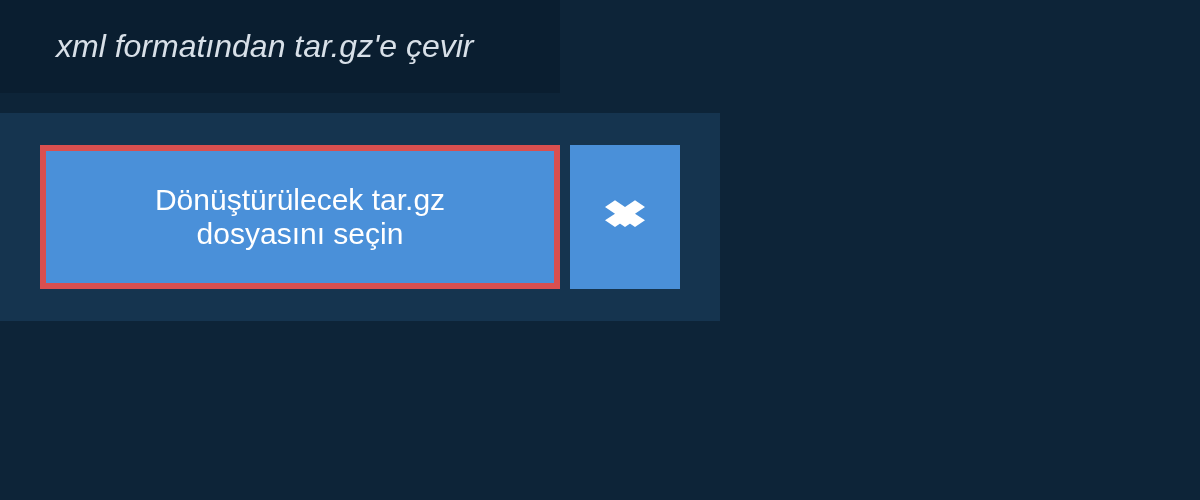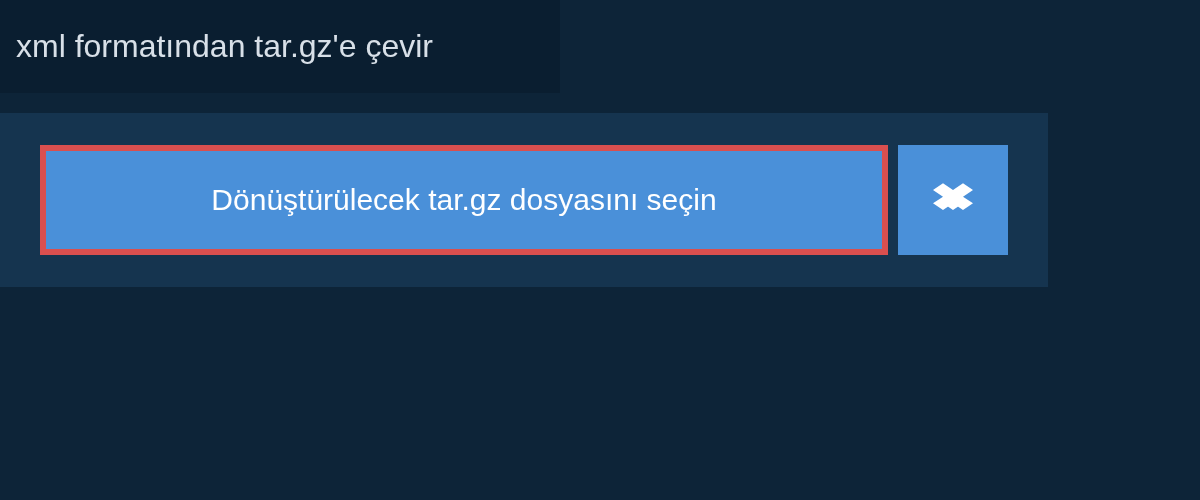--- a/index.html
+++ b/index.html
@@ -9,34 +9,35 @@
     }
     body {
       width: 1200px;
       height: 500px;
       background-color: #0d2438;
       font-family: -apple-system, BlinkMacSystemFont, "Segoe UI", Arial, sans-serif;
       overflow: hidden;
     }
     .header-bar {
       background-color: #0a1e30;
-      padding: 28px 16px;
+      padding: 28px 56px;
       display: inline-block;
       min-width: 560px;
+      font-style: italic;
     }
     .header-title {
       color: #d8e0e8;
       font-size: 32px;
       font-weight: 400;
     }
     .main-panel {
       background-color: #15344f;
       padding: 32px 40px;
       margin-top: 20px;
-      width: 1048px;
+      width: 720px;
     }
     .button-row {
       display: flex;
       gap: 10px;
       align-items: stretch;
     }
     .select-file-button {
       background-color: #4a90d9;
       border: 6px solid #d94f4f;
       color: #ffffff;

